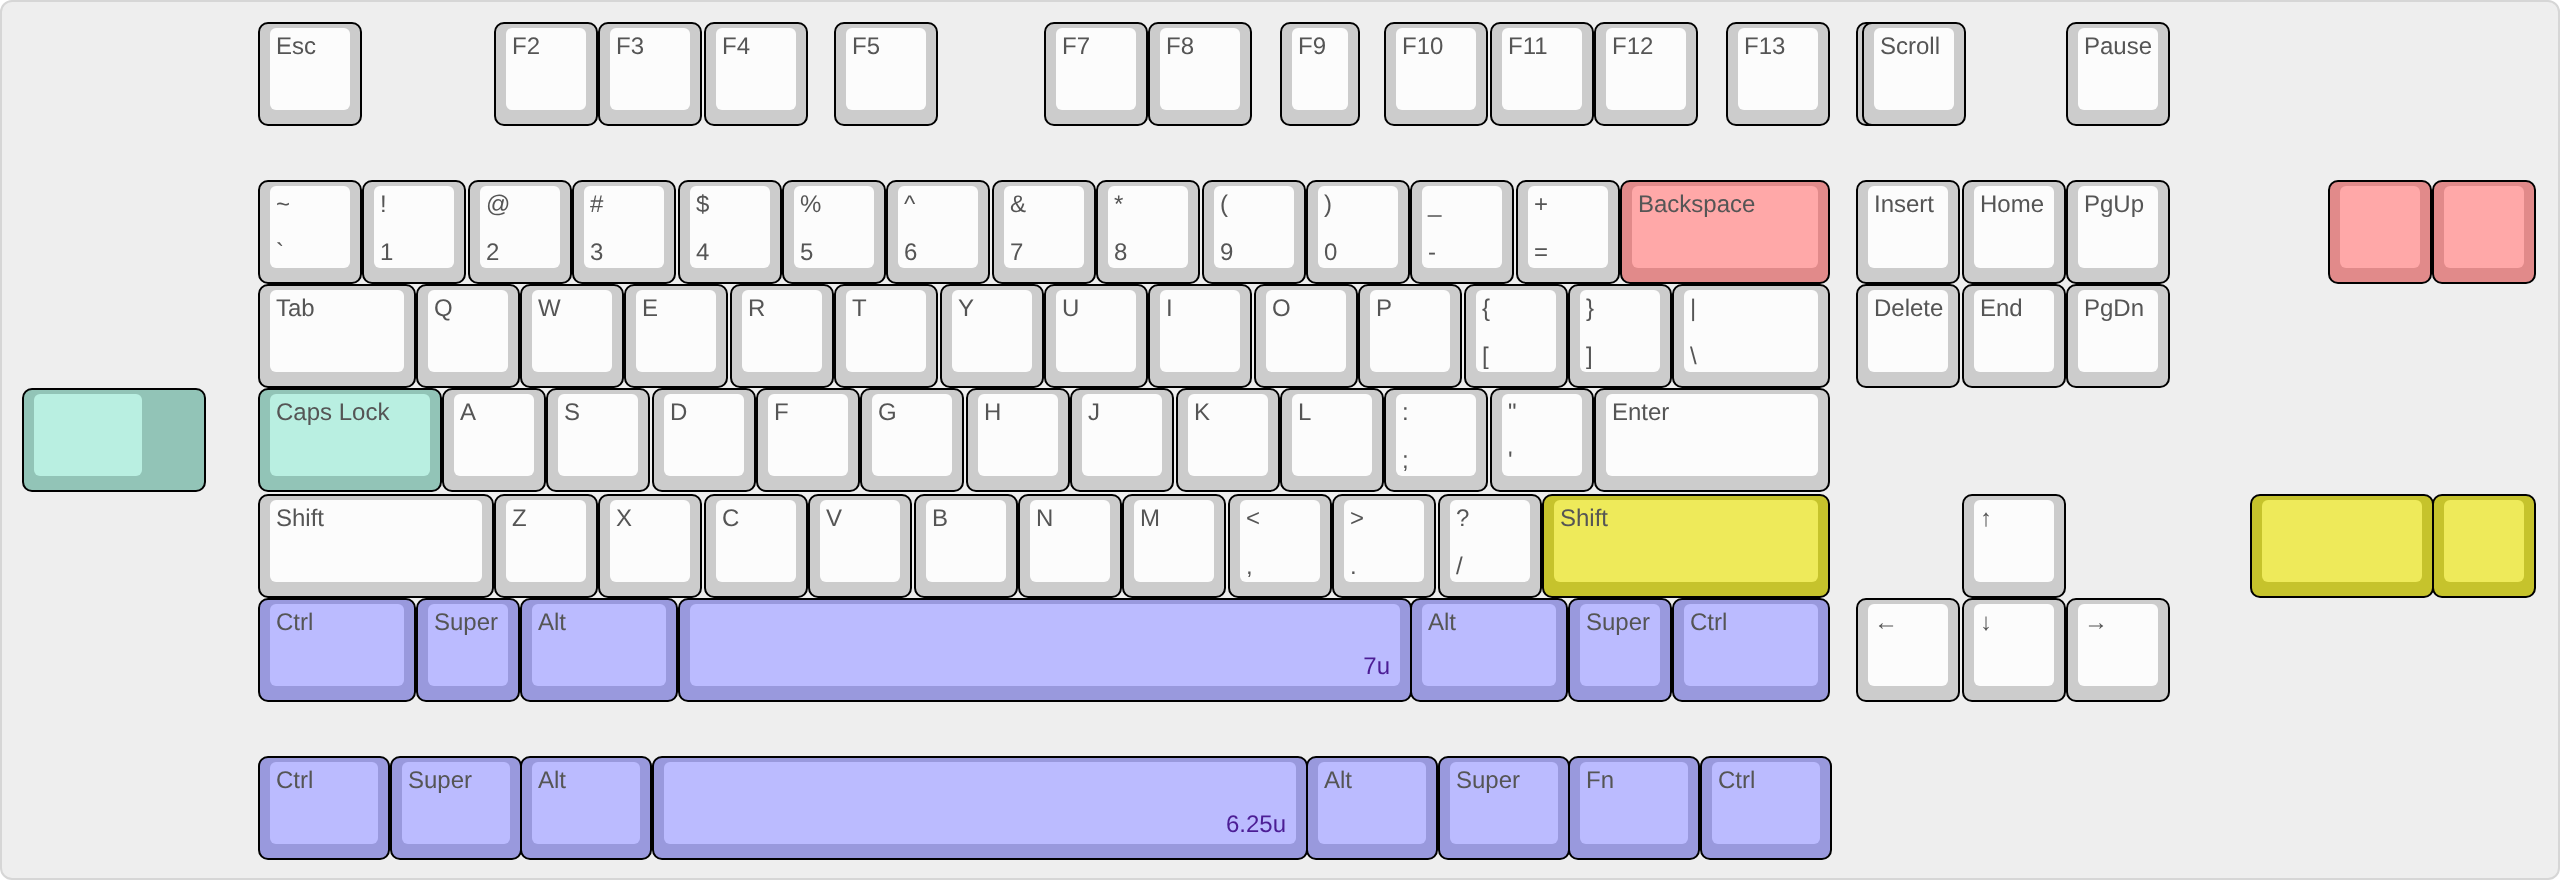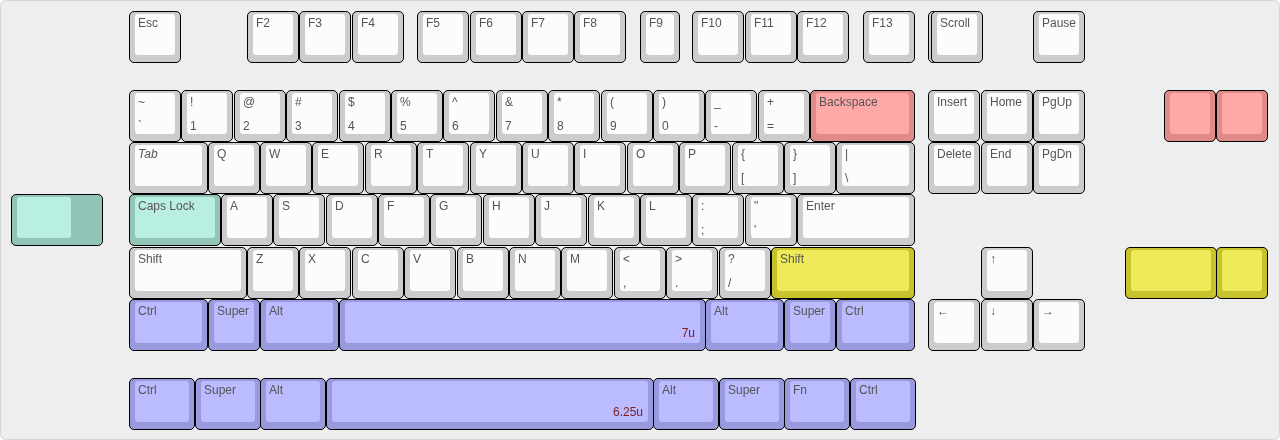--- a/index.html
+++ b/index.html
@@ -3,21 +3,21 @@
 <meta charset="utf-8">
 <style>
   html, body { margin:0; padding:0; }
   body { width:1280px; height:440px; background:#ffffff; font-family:"Liberation Sans", sans-serif; overflow:hidden; }
   #board { position:absolute; left:0; top:0; width:1278px; height:438px; background:#eeeeee; border:1px solid #d6d6d6; border-radius:6px; }
   .key { position:absolute; box-sizing:border-box; border:1px solid #000; border-radius:5px; cursor:pointer; }
   .key .top { position:absolute; left:5px; right:5px; top:2px; bottom:7px; border-radius:3px; }
   .key .lbl { position:absolute; left:8px; font-size:12px; color:#555; line-height:13px; white-space:nowrap; }
   .key .lbl.tl { top:5px; }
   .key .lbl.bl { top:29px; }
-  .key .lbl.br { left:auto; right:10px; bottom:10px; top:auto; color:#7f1d1d; }
+  .key .lbl.br { left:auto; right:10px; bottom:10px; top:auto; color:#4c1d95; }
 </style>
 </head>
 <body>
 
 <div id="board">
     <div class="key" style="left: 128px; top: 10px; width: 52px; height: 52px; background: rgb(204, 204, 204);">
       <div class="top" style="background: rgb(252, 252, 252);"></div>
       <span class="lbl tl">Esc</span>
     </div>
     <div class="key" style="left: 246px; top: 10px; width: 52px; height: 52px; background: rgb(204, 204, 204);">
@@ -29,24 +29,20 @@
       <span class="lbl tl">F3</span>
     </div>
     <div class="key" style="left: 351px; top: 10px; width: 52px; height: 52px; background: rgb(204, 204, 204);">
       <div class="top" style="background: rgb(252, 252, 252);"></div>
       <span class="lbl tl">F4</span>
     </div>
     <div class="key" style="left: 416px; top: 10px; width: 52px; height: 52px; background: rgb(204, 204, 204);">
       <div class="top" style="background: rgb(252, 252, 252);"></div>
       <span class="lbl tl">F5</span>
     </div>
-    <div class="key" style="left: 469px; top: 10px; width: 52px; height: 52px; background: rgb(204, 204, 204);">
-      <div class="top" style="background: rgb(252, 252, 252);"></div>
-      <span class="lbl tl">F6</span>
-    </div>
     <div class="key" style="left: 521px; top: 10px; width: 52px; height: 52px; background: rgb(204, 204, 204);">
       <div class="top" style="background: rgb(252, 252, 252);"></div>
       <span class="lbl tl">F7</span>
     </div>
     <div class="key" style="left: 573px; top: 10px; width: 52px; height: 52px; background: rgb(204, 204, 204);">
       <div class="top" style="background: rgb(252, 252, 252);"></div>
       <span class="lbl tl">F8</span>
     </div>
     <div class="key" style="left: 639px; top: 10px; width: 40px; height: 52px; background: rgb(204, 204, 204);">
       <div class="top" style="background: rgb(252, 252, 252);"></div>
@@ -160,21 +156,21 @@
     <div class="key" style="left: 1032px; top: 89px; width: 52px; height: 52px; background: rgb(204, 204, 204);">
       <div class="top" style="background: rgb(252, 252, 252);"></div>
       <span class="lbl tl">PgUp</span>
     </div>
     <div class="key" style="left: 1163px; top: 89px; width: 52px; height: 52px; background: rgb(225, 138, 138);">
       <div class="top" style="background: rgb(255, 168, 168);"></div>
     </div>
     <div class="key" style="left: 1215px; top: 89px; width: 52px; height: 52px; background: rgb(225, 138, 138);">
       <div class="top" style="background: rgb(255, 168, 168);"></div>
     </div>
-    <div class="key" style="left: 128px; top: 141px; width: 79px; height: 52px; background: rgb(204, 204, 204); font-style: italic;">
+    <div class="key" style="left: 128px; top: 141px; width: 79px; height: 52px; background: rgb(204, 204, 204);">
       <div class="top" style="background: rgb(252, 252, 252);"></div>
       <span class="lbl tl">Tab</span>
     </div>
     <div class="key" style="left: 207px; top: 141px; width: 52px; height: 52px; background: rgb(204, 204, 204);">
       <div class="top" style="background: rgb(252, 252, 252);"></div>
       <span class="lbl tl">Q</span>
     </div>
     <div class="key" style="left: 259px; top: 141px; width: 52px; height: 52px; background: rgb(204, 204, 204);">
       <div class="top" style="background: rgb(252, 252, 252);"></div>
       <span class="lbl tl">W</span>

